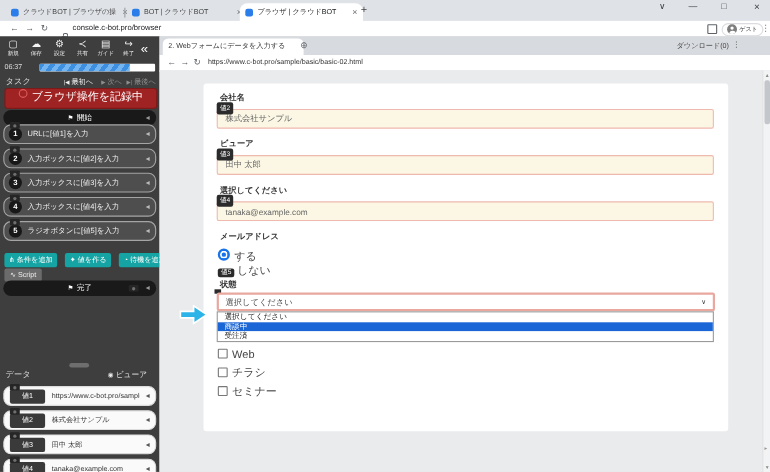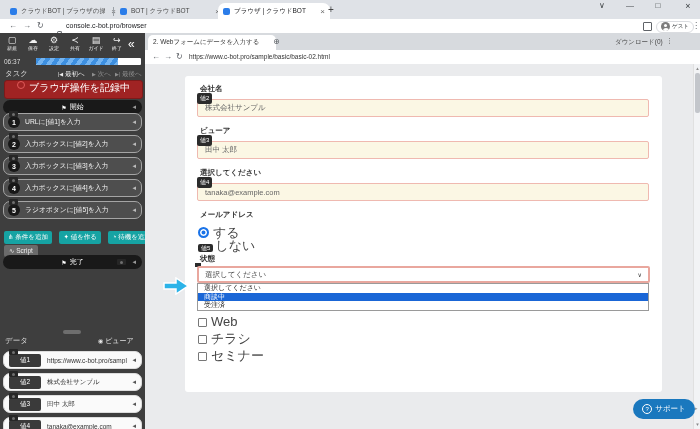--- a/index.html
+++ b/index.html
@@ -55,21 +55,21 @@
   #inneraddr{position:absolute;left:145px;top:50px;width:555px;height:14px;background:#fff;border-bottom:1px solid #e2e2e2;}
   #viewport{position:absolute;left:145px;top:64px;width:555px;height:365px;background:#eaebed;}
   #formcard{position:absolute;left:40px;top:12px;width:477px;height:316px;background:#fff;border-radius:3px;}
   .flabel{position:absolute;left:15px;font-size:7.5px;font-weight:bold;color:#333;}
   .finput{position:absolute;left:12px;width:452px;height:18px;background:#fbf7e4;border:1px solid #efb9b0;
     border-radius:2px;font-size:7.5px;color:#666;display:flex;align-items:center;padding-left:7px;box-sizing:border-box;}
   .vbadge{position:absolute;background:#2b2b2b;color:#fff;font-size:6px;border-radius:2px;padding:1px 3px;z-index:3;}
   .radio{display:inline-block;width:7px;height:7px;border:1px solid #888;border-radius:50%;background:#fff;vertical-align:-1px;margin-right:4px;}
   .radio.on{border:2px solid #1a73e8;background:#1a73e8;box-shadow:inset 0 0 0 1.5px #fff;}
   .ckbox{display:inline-block;width:7px;height:7px;border:1px solid #777;border-radius:1px;background:#fff;vertical-align:-1px;margin-right:4px;}
-  .opttext{font-size:13px;color:#444;}
+  .opttext{font-size:10px;color:#444;}
   .selbox{position:absolute;left:12px;width:453px;height:17px;background:#fff;border:2px solid #e9a79e;border-radius:2px;
     display:flex;align-items:center;font-size:7.5px;color:#444;padding-left:6px;box-sizing:border-box;}
   .ddpanel{position:absolute;left:12px;width:452px;background:#fff;border:1px solid #9a9a9a;z-index:4;box-sizing:border-box;}
   .ddopt{height:8.5px;font-size:7px;color:#222;display:flex;align-items:center;padding-left:6px;}
   .ddopt.hl{background:#1a66d6;color:#fff;}
   .submitbtn{position:absolute;left:12px;width:453px;height:19px;background:#29a9e0;border-radius:3px;color:#fff;
     font-size:8px;display:flex;align-items:center;justify-content:center;}
   .supbtn{position:absolute;left:633px;top:399px;width:62px;height:20px;background:#1a78be;border-radius:11px;color:#fff;
     font-size:7.5px;display:flex;align-items:center;justify-content:center;z-index:6;}
   .qcirc{width:8px;height:8px;border:1px solid #fff;border-radius:50%;font-size:6px;display:inline-flex;
@@ -344,19 +344,15 @@
       <polygon points="1,6 13,6 13,1 25,9 13,17 13,12 1,12" fill="#2cb3e8" stroke="#ffffff" stroke-width="1.5"></polygon>
     </svg>
 
     <div class="scroll">
       <span class="sarrow" style="top:2px;">▲</span>
       <span class="thumb"></span>
       <span class="sarrow" style="bottom:2px;">▼</span>
     </div>
   </div>
 
-  <div class="supbtn">
-    <span class="qcirc">?</span>
-    <span>サポート</span>
-  </div>
   <span class="abs" style="left:695px;top:405px;font-size:5px;color:#999;">▸</span>
 
 </div>
 
 </body></html>

